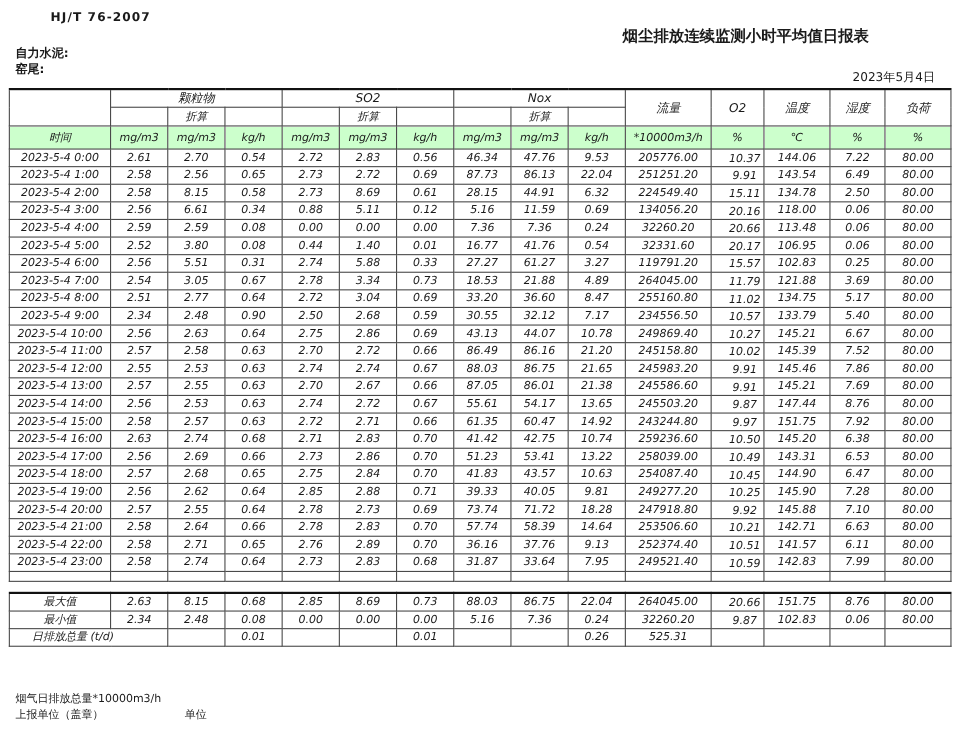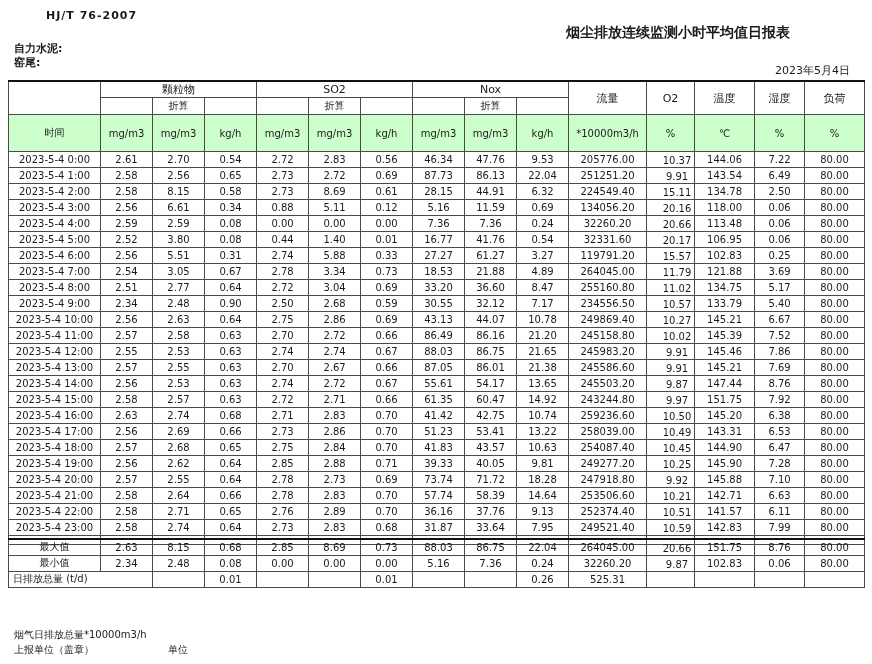--- a/index.html
+++ b/index.html
@@ -12,41 +12,41 @@
     overflow: hidden;
   }
   .abs { position: absolute; }
   #std-code { left: 18px; top: 9px; font-size: 11px; font-weight: bold; letter-spacing: 1px; margin-left: 28px; }
   #title-wrap { left: 0; top: 22px; width: 790px; text-align: right; }
   #report-title { font-size: 14px; font-weight: bold; }
   #company { left: 14px; top: 41px; font-size: 11px; font-weight: bold; }
   #site { left: 14px; top: 55px; font-size: 11px; font-weight: bold; }
   #report-date { right: 22px; top: 63px; font-size: 11px; }
 
-  table { border-collapse: collapse; table-layout: fixed; width: 856px; }
+  table { border-collapse: collapse; table-layout: fixed; width: 856px; font-style: italic; }
   td {
     border: 1px solid #4a4a4a;
     text-align: center;
     font-size: 10px;
     padding: 0;
     height: 16px;
     overflow: hidden;
     white-space: nowrap;
     vertical-align: middle;
   }
   #main-table { position: absolute; left: 8px; top: 80px; border-top: 2px solid #111; }
   #summary-table { position: absolute; left: 8px; top: 538px; border-top: 2px solid #111; }
   tr.h1 td { height: 16px; font-size: 11px; }
   tr.h2 td { height: 17px; font-size: 10px; }
-  tr.h3 td { height: 37px; background: #ccffcc; font-size: 10px; }
+  tr.h3 td { height: 21px; background: #ccffcc; font-size: 10px; }
   tbody tr td { height: 16px; }
   tr.spacer td { height: 9px; }
   td.lowcell { vertical-align: bottom; padding-bottom: 1px; padding-left: 13px; }
   td.time { font-size: 10px; }
-  td.left-label { text-align: left; padding-left: 4px; }
+  td.left-label { text-align: left; padding-left: 20px; }
   #footer-note { left: 14px; top: 628px; font-size: 10px; }
   #footer-report-unit { left: 14px; top: 643px; font-size: 10px; }
   #footer-unit { left: 168px; top: 643px; font-size: 10px; }
 </style>
 </head>
 <body>
 
 <div class="abs" id="std-code">HJ/T 76-2007</div>
 <div class="abs" id="title-wrap">
   <span id="report-title">烟尘排放连续监测小时平均值日报表</span>

